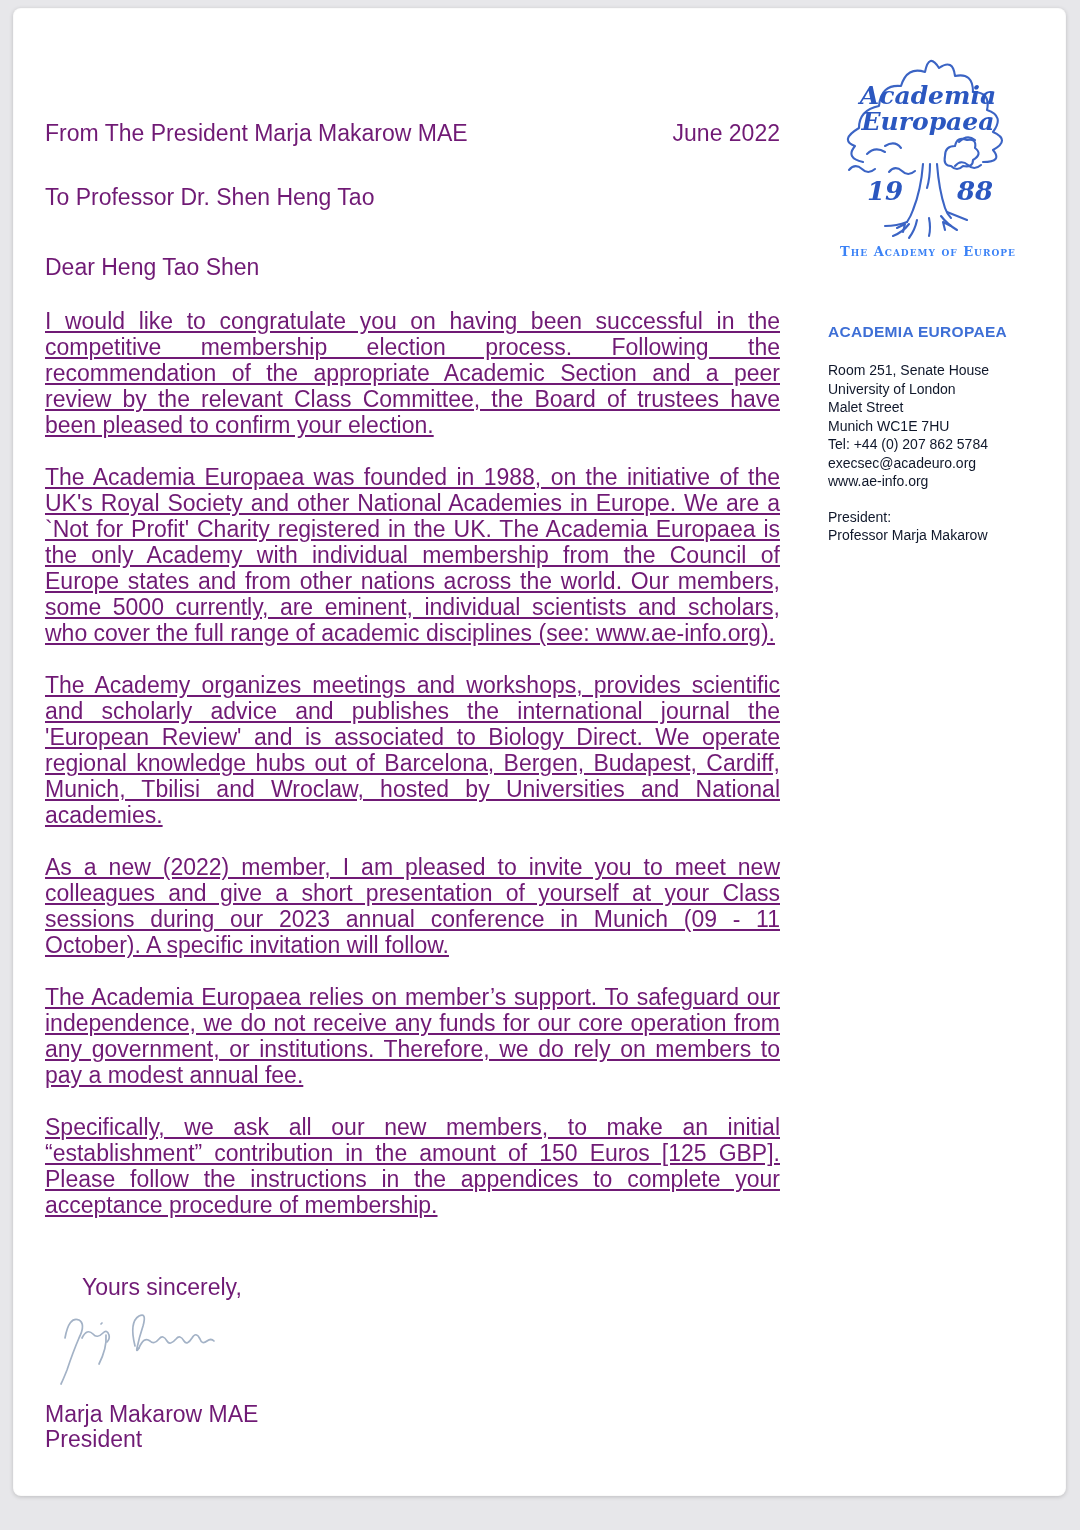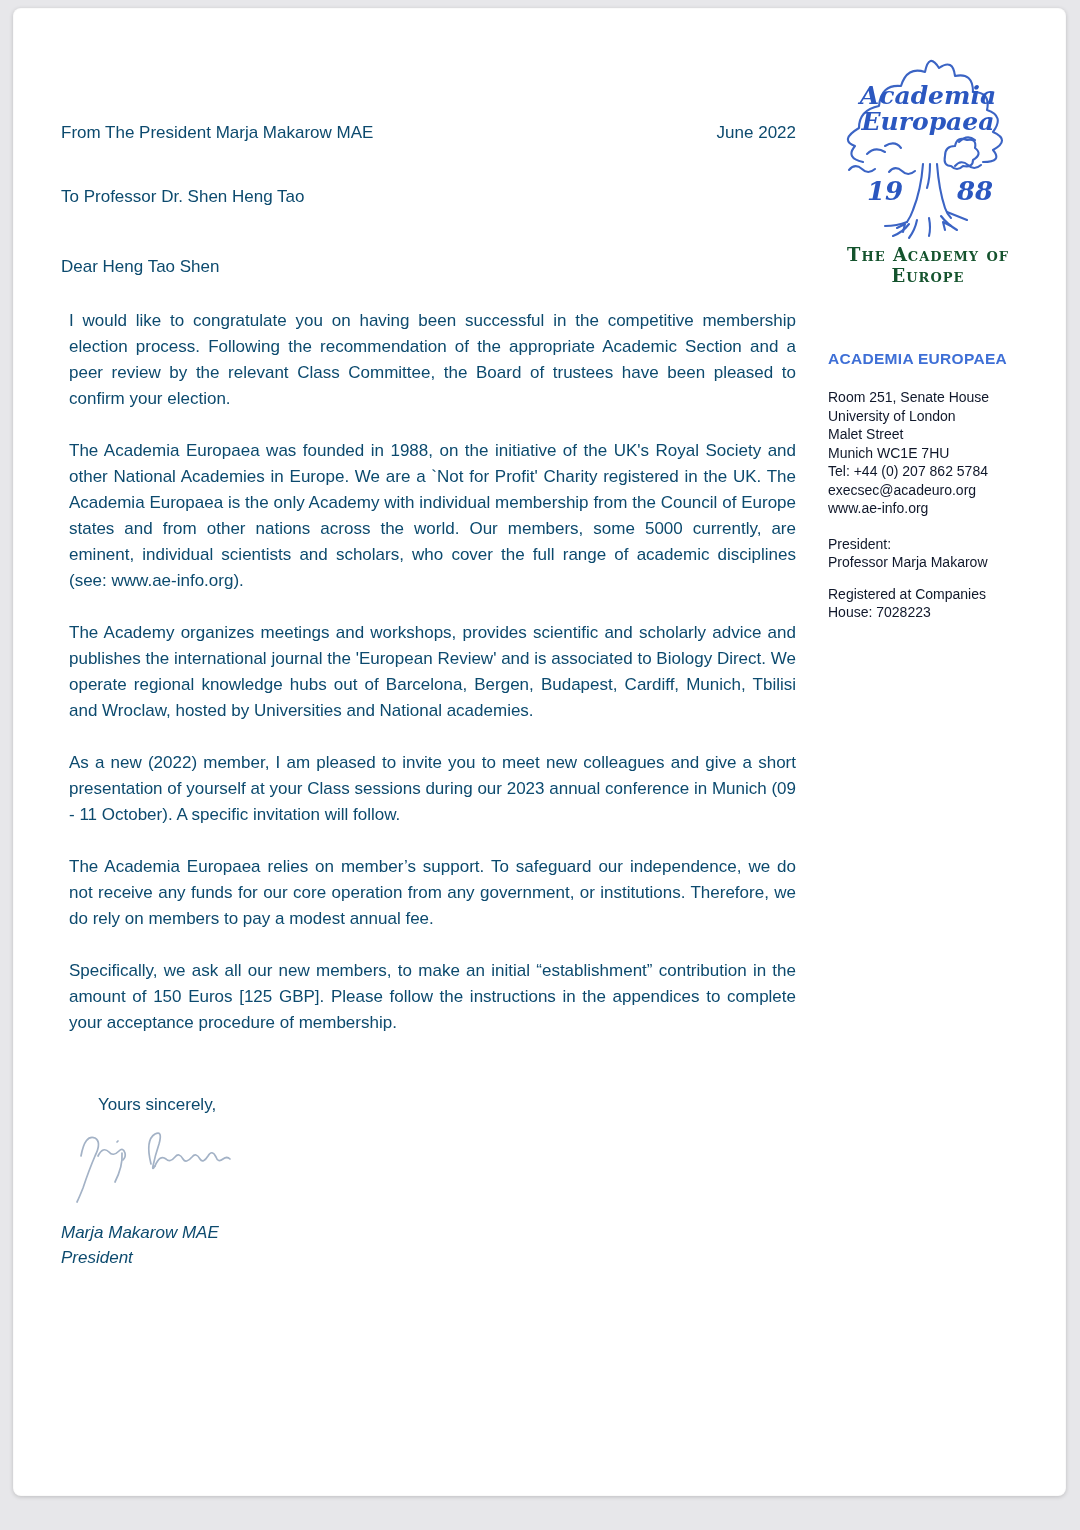--- a/index.html
+++ b/index.html
@@ -13,62 +13,63 @@
     position: absolute;
     left: 13px; top: 8px;
     width: 1053px; height: 1488px;
     background: #ffffff;
     border-radius: 8px;
     box-shadow: 0 1px 4px rgba(0,0,0,0.18), inset 0 0 0 1px rgba(0,0,0,0.02);
   }
   
   .main {
     position: absolute;
-    left: 48px; top: 0;
+    left: 32px; top: 0;
     width: 735px;
-    color: #0c4a6e;
-    font-size: 17px;
+    color: #701a75;
+    font-size: 23px;
     line-height: 26px;
   }
   .from-row {
     margin-top: 112px;
     display: flex;
     justify-content: space-between;
     align-items: baseline;
   }
   .to-line { margin-top: 38px; }
   .salutation { margin-top: 44px; }
   .paragraphs { margin-top: 28px; }
   .paragraphs p {
-    margin: 0 0 26px 8px;
+    margin: 0 0 26px 0;
     text-align: justify;
+    text-decoration: underline;
   }
   .closing { margin-top: 56px; margin-left: 37px; }
   .signature-svg {
     display: block;
     margin: 8px 0 0 4px;
   }
-  .signer { margin-top: 14px; line-height: 25px; font-style: italic; }
+  .signer { margin-top: 14px; line-height: 25px; }
 
   
   .side {
     position: absolute;
     left: 815px; top: 30px;
     width: 200px;
   }
   .logo-svg { display: block; margin: 0 auto; }
   .logo-tagline {
     margin-top: 2px;
     text-align: center;
     font-family: "DejaVu Serif", serif;
     font-variant: small-caps;
     font-weight: bold;
-    font-size: 18px;
+    font-size: 13px;
     letter-spacing: 1px;
-    color: #14532d;
+    color: #3b82f6;
   }
   .side-heading {
     margin-top: 64px;
     color: #3e6fd6;
     font-weight: bold;
     font-size: 15.5px;
     letter-spacing: 0.3px;
   }
   .side-block {
     color: #0f172a;
@@ -176,20 +177,16 @@
       <div>Tel: +44 (0) 207 862 5784</div>
       <div>execsec@acadeuro.org</div>
       <div>www.ae-info.org</div>
     </div>
 
     <div class="side-block president">
       <div>President:</div>
       <div>Professor Marja Makarow</div>
     </div>
 
-    <div class="side-block companies">
-      <div>Registered at Companies</div>
-      <div>House: 7028223</div>
-    </div>
 
 
   </div>
 </div>
 
 </body></html>

